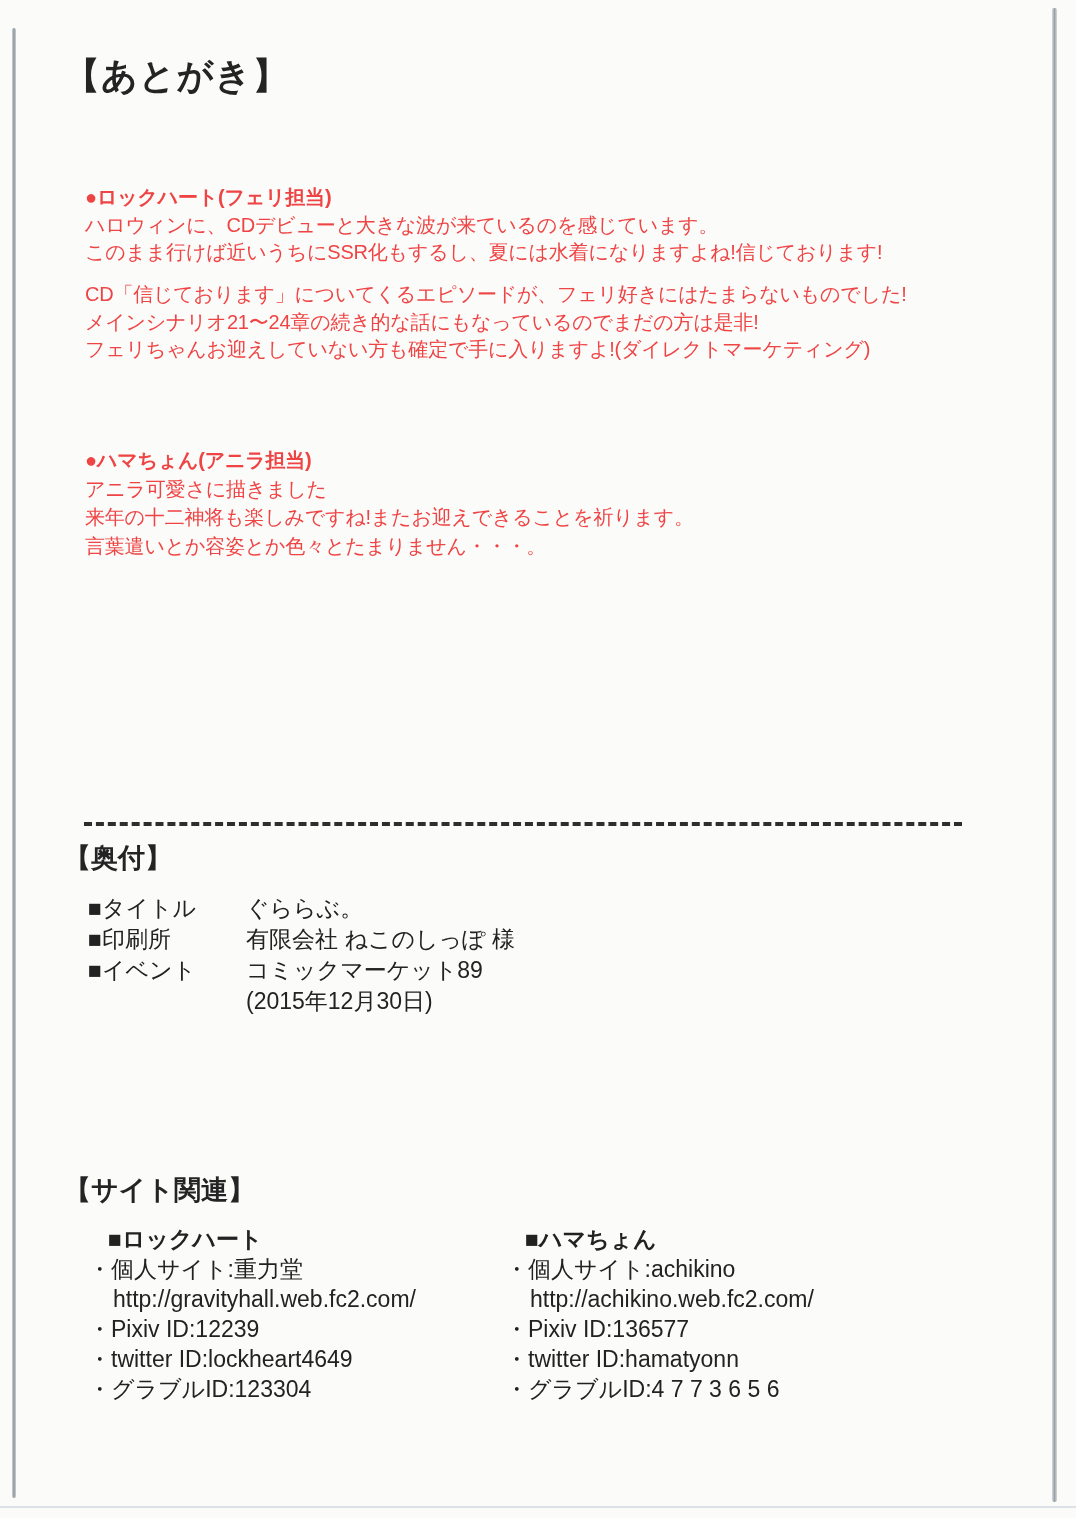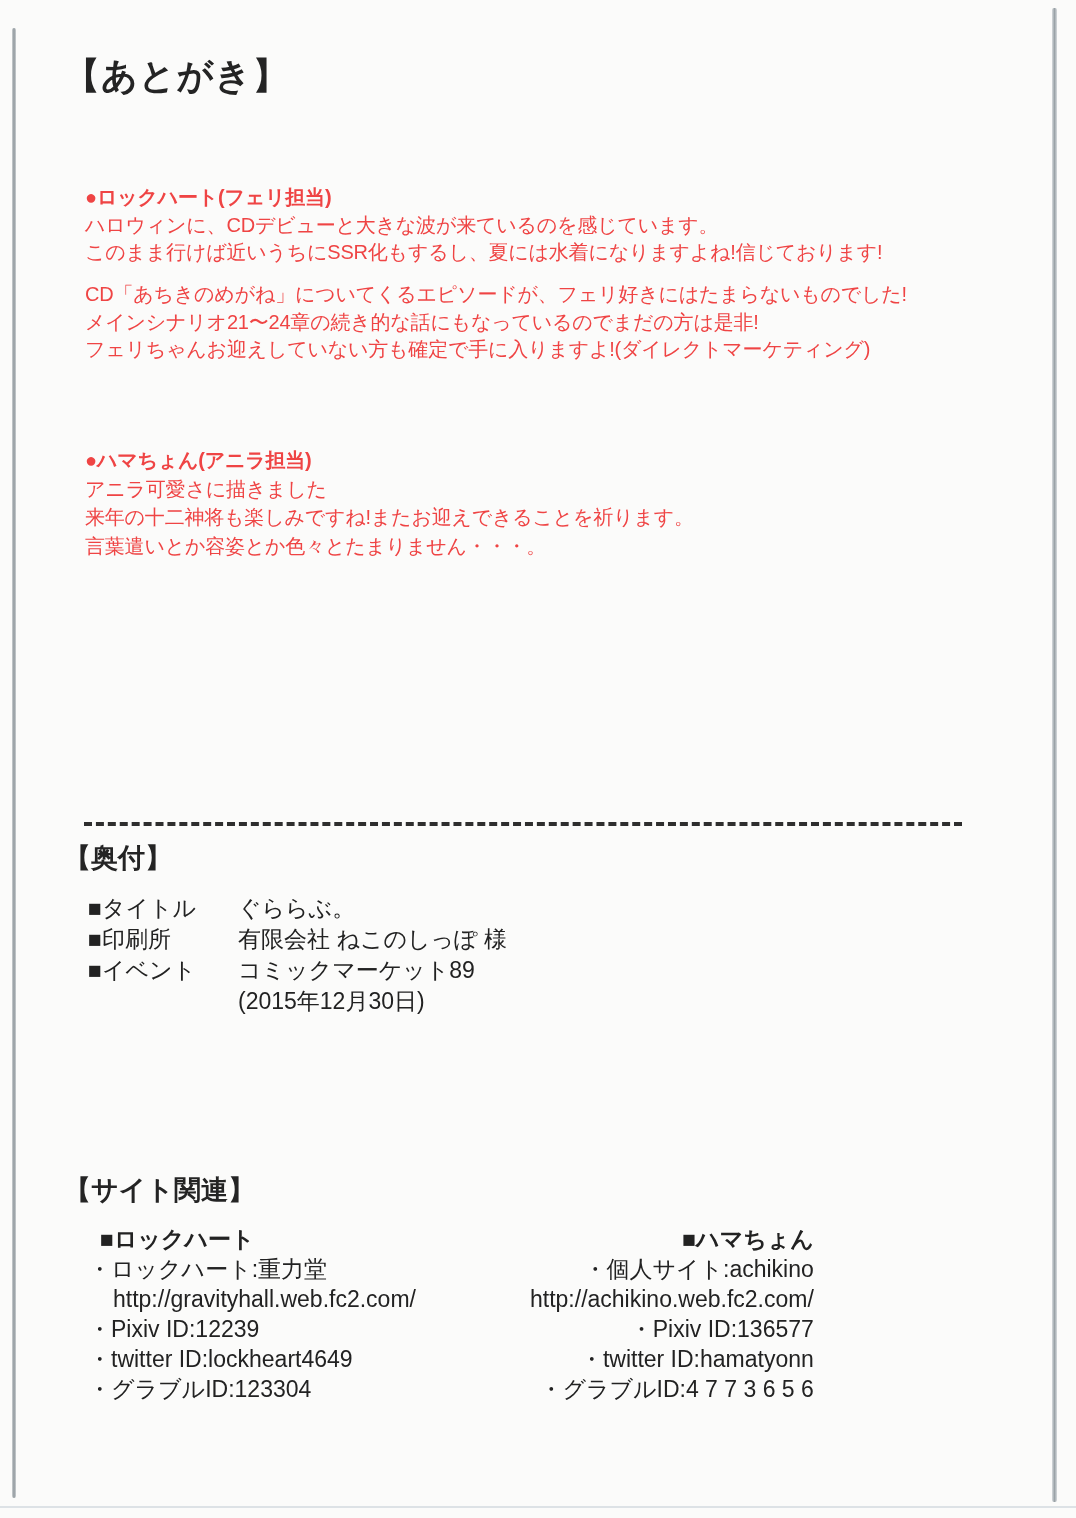--- a/index.html
+++ b/index.html
@@ -51,64 +51,64 @@
   .b3 .line { line-height: 28.6px; }
   .heading-line { font-weight: 600; }
   
   .divider {
     position: absolute; left: 84px; top: 822px; width: 878px; height: 0;
     border-top: 4px dashed #2e2e2e;
   }
   
   .colophon {
     position: absolute; left: 88px; top: 893px;
-    display: grid; grid-template-columns: 142px auto; column-gap: 8px;
+    display: grid; grid-template-columns: 142px auto; column-gap: 16px;
   }
   .colophon .cell {
     font-size: 23px; line-height: 31px; font-weight: 500;
     white-space: nowrap; color: #222;
   }
   .circle-block {
     position: absolute; left: 88px; top: 1030px;
     display: grid; grid-template-columns: 142px auto;
   }
   .circle-block .cell {
     font-size: 23px; line-height: 30.5px; font-weight: 500;
     white-space: nowrap; color: #222;
   }
   
   .site-col { position: absolute; top: 1224px; }
   .site-col.left  { left: 88px; }
-  .site-col.right { left: 505px; text-align: right; }
+  .site-col.right { left: 505px; }
   .site-col .sline {
     font-size: 23px; line-height: 30px; font-weight: 500;
     white-space: nowrap; color: #222;
   }
-  .site-col .name { margin-left: 12px; font-weight: 600; }
+  .site-col .name { margin-left: 20px; font-weight: 600; }
   .site-col .url  { margin-left: 25px; }
 </style>
 </head>
 <body>
 
 <div class="page">
 
   <div class="edge-left"></div>
   <div class="edge-right"></div>
   <div class="edge-bottom"></div>
 
   <div class="page-title">【あとがき】</div>
 
   <div class="block b1">
     <div class="line heading-line">●ロックハート(フェリ担当)</div>
     <div class="line">ハロウィンに、CDデビューと大きな波が来ているのを感じています。</div>
     <div class="line">このまま行けば近いうちにSSR化もするし、夏には水着になりますよね!信じております!</div>
   </div>
 
   <div class="block b2">
-    <div class="line">CD「あちきのめがね」についてくるエピソードが、フェリ好きにはたまらないものでした!</div>
+    <div class="line">CD「信じております」についてくるエピソードが、フェリ好きにはたまらないものでした!</div>
     <div class="line">メインシナリオ21〜24章の続き的な話にもなっているのでまだの方は是非!</div>
     <div class="line">フェリちゃんお迎えしていない方も確定で手に入りますよ!(ダイレクトマーケティング)</div>
   </div>
 
   <div class="block b3">
     <div class="line heading-line">●ハマちょん(アニラ担当)</div>
     <div class="line">アニラ可愛さに描きました</div>
     <div class="line">来年の十二神将も楽しみですね!またお迎えできることを祈ります。</div>
     <div class="line">言葉遣いとか容姿とか色々とたまりません・・・。</div>
   </div>
@@ -126,21 +126,21 @@
     <div class="cell">コミックマーケット89</div>
     <div class="cell"></div>
     <div class="cell">(2015年12月30日)</div>
   </div>
 
 
   <div class="sub-head head-sites">【サイト関連】</div>
 
   <div class="site-col left">
     <div class="sline name">■ロックハート</div>
-    <div class="sline">・ロックハート:重力堂</div>
+    <div class="sline">・個人サイト:重力堂</div>
     <div class="sline url">http://gravityhall.web.fc2.com/</div>
     <div class="sline">・Pixiv ID:12239</div>
     <div class="sline">・twitter ID:lockheart4649</div>
     <div class="sline">・グラブルID:123304</div>
   </div>
 
   <div class="site-col right">
     <div class="sline name">■ハマちょん</div>
     <div class="sline">・個人サイト:achikino</div>
     <div class="sline url">http://achikino.web.fc2.com/</div>

